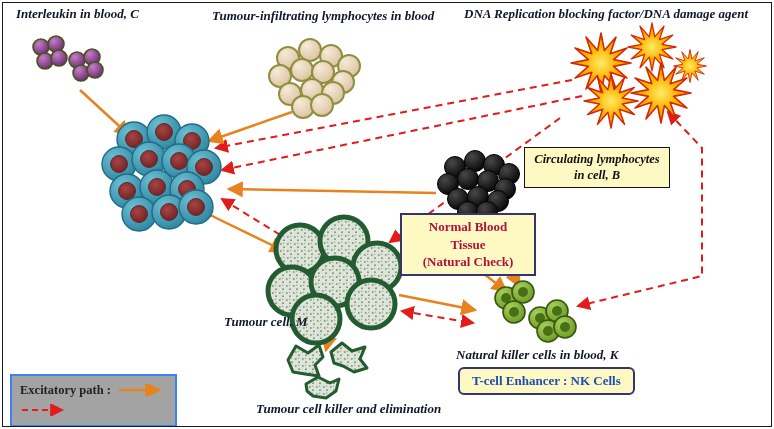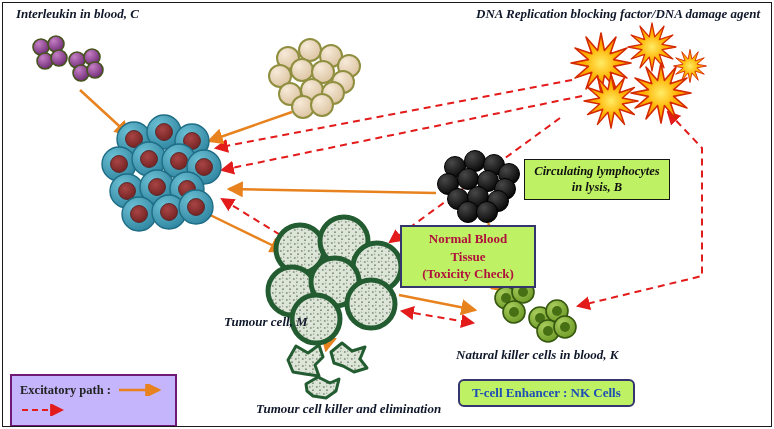--- a/index.html
+++ b/index.html
@@ -2,26 +2,26 @@
 <html><head>
 <meta charset="utf-8">
 <style>
   * { margin:0; padding:0; box-sizing:border-box; }
   html,body { background:#ffffff; }
   body { font-family:"Liberation Serif","DejaVu Serif",serif; }
   .stage { position:relative; width:774px; height:429px; background:#fff; overflow:hidden; }
   .frame { position:absolute; inset:2px; border:1.6px solid #1a1a1a; pointer-events:none; }
   svg.art { position:absolute; left:0; top:0; }
   .lbl { position:absolute; font-weight:bold; font-style:italic; font-size:13px; color:#0f172a; line-height:1.25; white-space:nowrap; }
-  .boxed { position:absolute; background:#bef264; text-align:center;margin-top:12px; }
+  .boxed { position:absolute; background:#fef9c3; text-align:center; }
   .box-black { border:1.6px solid #151515; padding:3px 6px; font-weight:bold; font-style:italic; font-size:12.5px; color:#101010; line-height:1.3; }
   .box-navy { border:2.2px solid #34346e; padding:3px 12px; font-weight:bold; font-size:13px; line-height:1.35; }
   .tissue { color:#b0123c; }
   .enhancer { color:#1d4db5; white-space:nowrap;border-radius:6px; }
-  .legend { position:absolute; left:10px; top:374px; border:2px solid #701a75; background:#c4b5fd; padding:4px 8px 5px 8px; }
+  .legend { position:absolute; left:10px; top:374px; border:2px solid #3b82f6; background:#a3a3a3; padding:4px 8px 5px 8px; }
   .legend-row { display:flex; align-items:center; gap:6px; font-weight:bold; font-size:12.5px; color:#222; height:20px; }
   .legend-row span { white-space:nowrap; }
 </style>
 </head>
 <body>
 
 <div class="stage">
 
   <svg class="art" width="774" height="429" viewBox="0 0 774 429">
     <defs>
@@ -197,31 +197,32 @@
     </g>
 
     <g stroke="#235c31" stroke-width="3" fill="url(#speck)" stroke-linejoin="round">
       <polygon points="288,360 296,346 308,353 319,345 323,357 315,365 319,376 305,374 293,372"></polygon>
       <polygon points="331,352 342,343 352,351 365,347 360,359 367,368 354,372 343,366 334,363"></polygon>
       <polygon points="306,384 318,377 330,383 339,379 336,391 326,398 313,396 307,391"></polygon>
     </g>
   </svg>
 
   <div class="lbl" style="left:16px;top:6px">Interleukin in blood, C</div>
-  <div class="lbl" style="left:476px;top:6px">DNA Replication blocking factor/DNA damage agent</div>
+  <div class="lbl" style="left:212px;top:8px">Tumour-infiltrating lymphocytes in blood</div>
+  <div class="lbl" style="left:464px;top:6px">DNA Replication blocking factor/DNA damage agent</div>
 
 
   <div class="boxed box-black" style="left:524px;top:147px;width:146px">
     <span>Circulating lymphocytes</span><br>
-    <span>in lysis, B</span>
+    <span>in cell, B</span>
   </div>
 
   <div class="boxed box-navy tissue" style="left:400px;top:213px;width:136px">
     <span>Normal Blood Tissue</span><br>
-    <span>(Toxicity Check)</span>
+    <span>(Natural Check)</span>
   </div>
 
   <div class="lbl" style="left:456px;top:347px">Natural killer cells in blood, K</div>
   <div class="lbl" style="left:224px;top:314px">Tumour cell, M</div>
   <div class="boxed box-navy enhancer" style="left:458px;top:367px">T-cell Enhancer : NK Cells</div>
   <div class="lbl" style="left:256px;top:401px">Tumour cell killer and elimination</div>
 
   <div class="legend">
     <div class="legend-row">
       <span>Excitatory path :</span>

